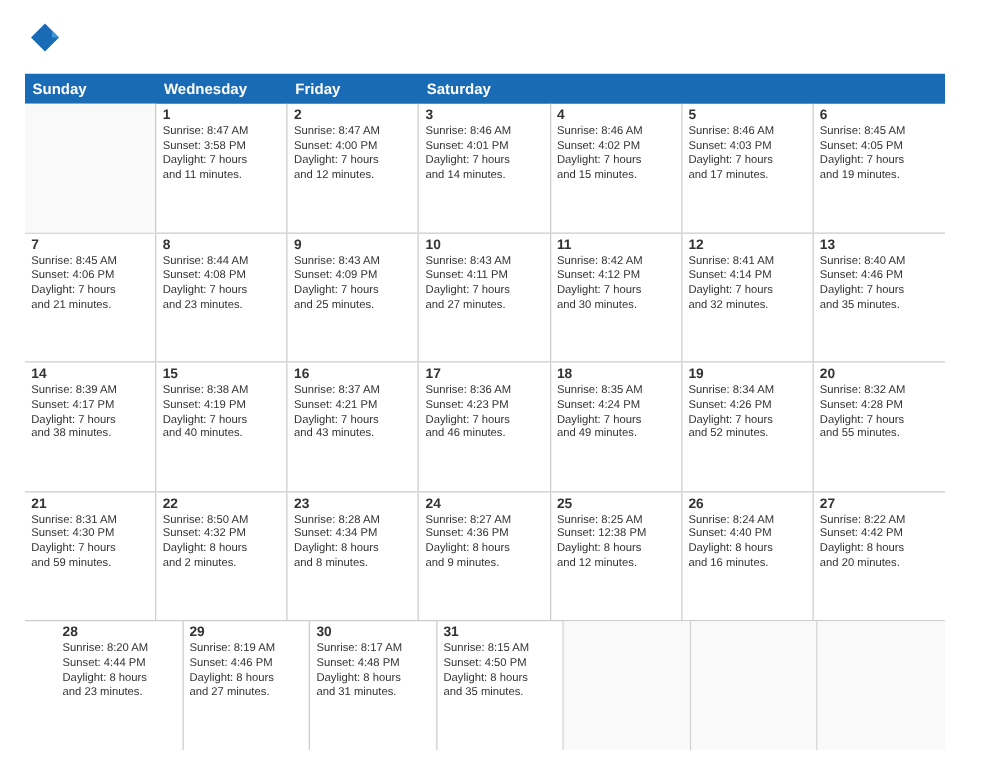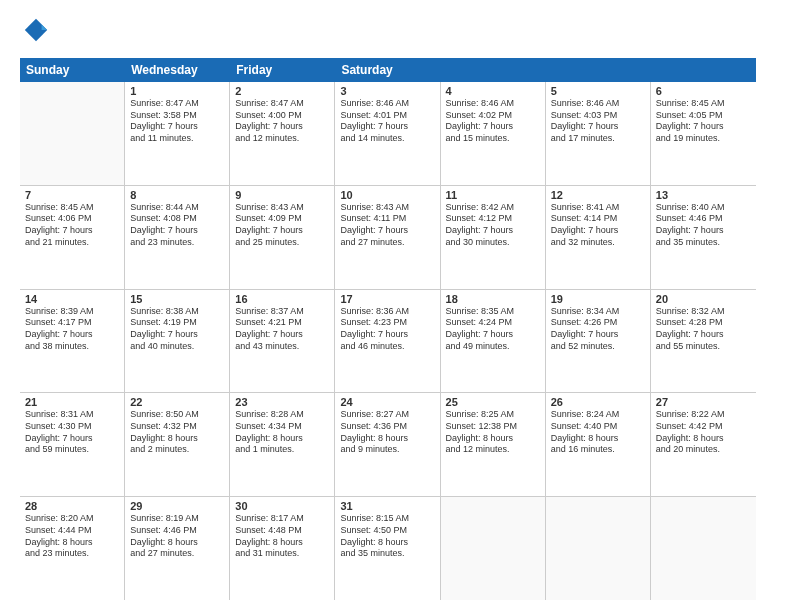--- a/index.html
+++ b/index.html
@@ -75,20 +75,21 @@
       flex: 1;
     }
     .cal-row {
       display: grid;
       grid-template-columns: repeat(7, 1fr);
       flex: 1;
       border-bottom: 1px solid #ccc;
     }
     .cal-row:last-child {
       border-bottom: none;
+      margin-left: 25px;
     }
     .cal-cell {
       border-right: 1px solid #ccc;
       padding: 3px 5px;
       font-size: 9.5px;
       color: #333;
       vertical-align: top;
       min-height: 0;
     }
     .cal-cell:last-child {
@@ -304,21 +305,21 @@
             <span class="cell-line">Sunrise: 8:50 AM</span>
             <span class="cell-line">Sunset: 4:32 PM</span>
             <span class="cell-line">Daylight: 8 hours</span>
             <span class="cell-line">and 2 minutes.</span>
           </div>
           <div class="cal-cell">
             <span class="day-num">23</span>
             <span class="cell-line">Sunrise: 8:28 AM</span>
             <span class="cell-line">Sunset: 4:34 PM</span>
             <span class="cell-line">Daylight: 8 hours</span>
-            <span class="cell-line">and 1 minutes.</span>
+            <span class="cell-line">and 8 minutes.</span>
           </div>
           <div class="cal-cell">
             <span class="day-num">24</span>
             <span class="cell-line">Sunrise: 8:27 AM</span>
             <span class="cell-line">Sunset: 4:36 PM</span>
             <span class="cell-line">Daylight: 8 hours</span>
             <span class="cell-line">and 9 minutes.</span>
           </div>
           <div class="cal-cell">
             <span class="day-num">25</span>

